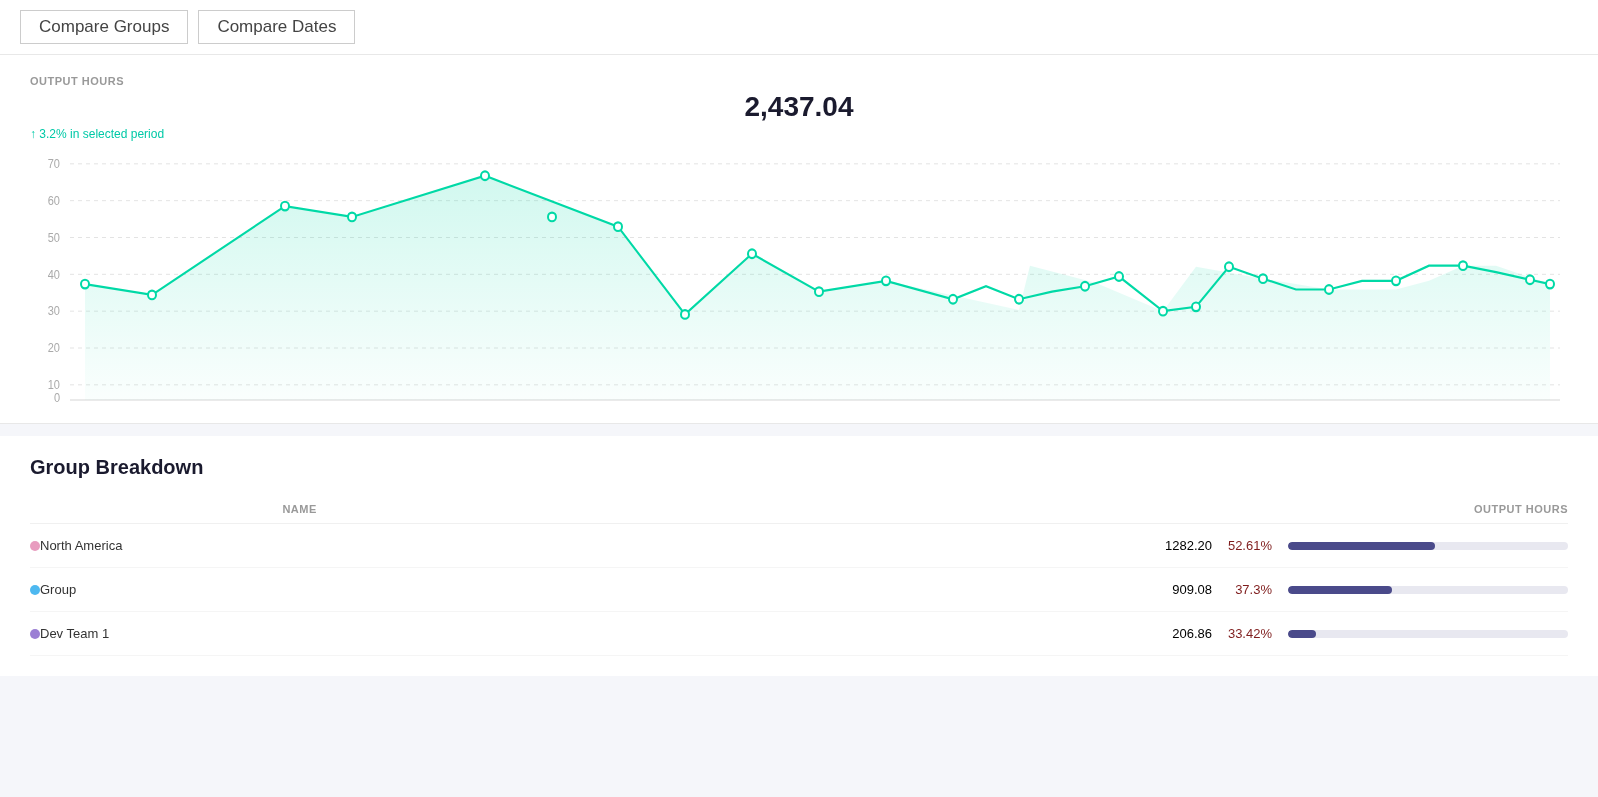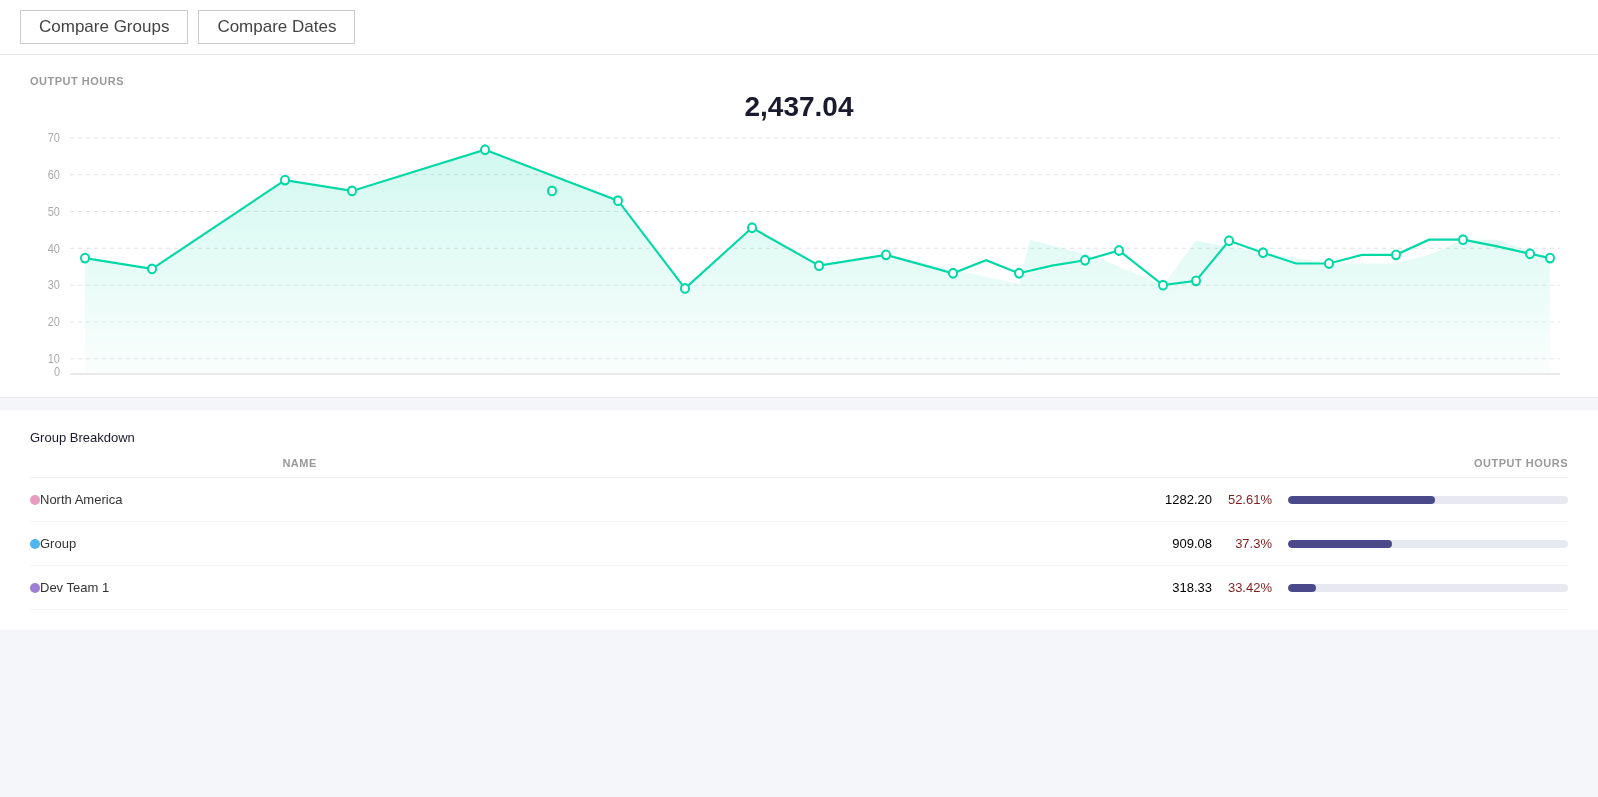--- a/index.html
+++ b/index.html
@@ -71,24 +71,24 @@
       height: 100%;
     }
 
     .breakdown-panel {
       background: #fff;
       margin-top: 12px;
       padding: 20px 30px;
     }
 
     .breakdown-title {
-      font-size: 13px;
-      font-weight: 400;
+      font-size: 20px;
+      font-weight: 700;
       color: #1a1a2e;
-      margin-bottom: 4px;
+      margin-bottom: 16px;
     }
 
     .breakdown-table {
       width: 100%;
       border-collapse: collapse;
     }
 
     .breakdown-table th {
       text-align: right;
       font-size: 11px;
@@ -170,20 +170,25 @@
 <body>
 
 <div class="top-bar">
   <button class="btn-outline">Compare Groups</button>
   <button class="btn-outline">Compare Dates</button>
 </div>
 
 <div class="chart-panel">
   <div class="metric-label">OUTPUT HOURS</div>
   <div class="metric-value">2,437.04</div>
+  <div class="metric-change">
+    <span class="arrow">↑</span>
+    <span>3.2%</span>
+    <span>in selected period</span>
+  </div>
 
   <div class="chart-container">
     <svg class="chart-svg" viewBox="0 0 1538 240" preserveAspectRatio="none">
 
       <line x1="40" y1="10" x2="1530" y2="10" stroke="#ddd" stroke-dasharray="4,4" stroke-width="0.8"></line>
       <line x1="40" y1="44" x2="1530" y2="44" stroke="#ddd" stroke-dasharray="4,4" stroke-width="0.8"></line>
       <line x1="40" y1="78" x2="1530" y2="78" stroke="#ddd" stroke-dasharray="4,4" stroke-width="0.8"></line>
       <line x1="40" y1="112" x2="1530" y2="112" stroke="#ddd" stroke-dasharray="4,4" stroke-width="0.8"></line>
       <line x1="40" y1="146" x2="1530" y2="146" stroke="#ddd" stroke-dasharray="4,4" stroke-width="0.8"></line>
       <line x1="40" y1="180" x2="1530" y2="180" stroke="#ddd" stroke-dasharray="4,4" stroke-width="0.8"></line>
@@ -360,21 +365,21 @@
     </tr>
         <tr>
       <td>
         <div class="group-name">
           <div class="dot" style="background:#9b7fd4"></div>
           <span>Dev Team 1</span>
         </div>
       </td>
       <td class="right-cell">
         <div class="right-area">
-          <span class="hours-val">318.33</span>
+          <span class="hours-val">206.86</span>
           <span class="pct-val">33.42%</span>
           <div class="bar-container">
             <div class="bar-fill" style="width:10.08%"></div>
           </div>
         </div>
       </td>
     </tr>
       </tbody>
   </table>
 </div>

